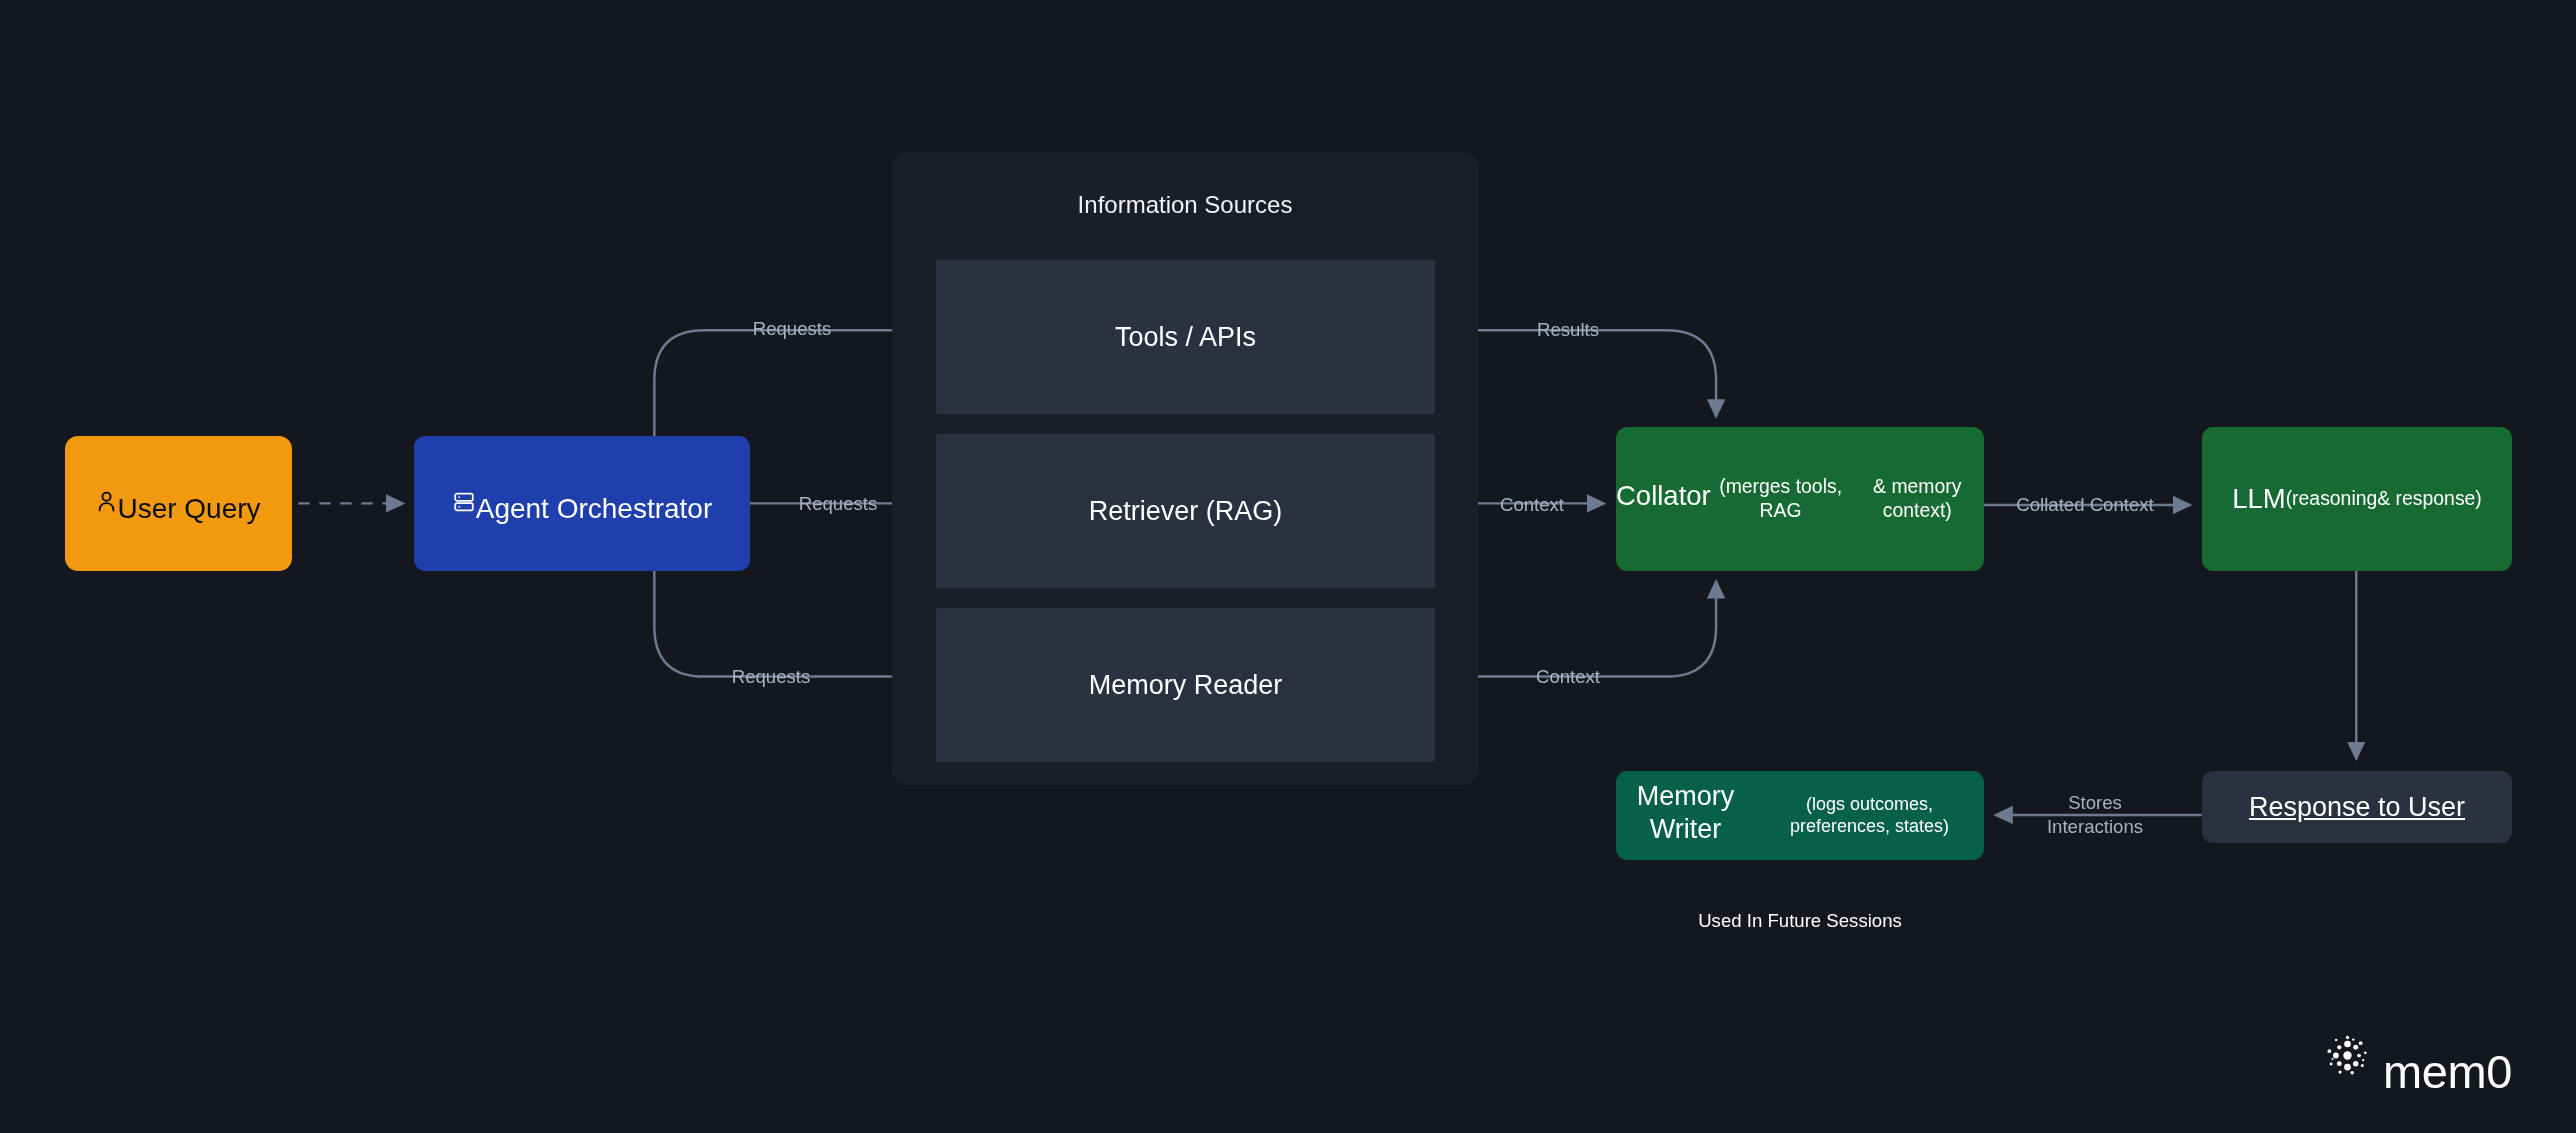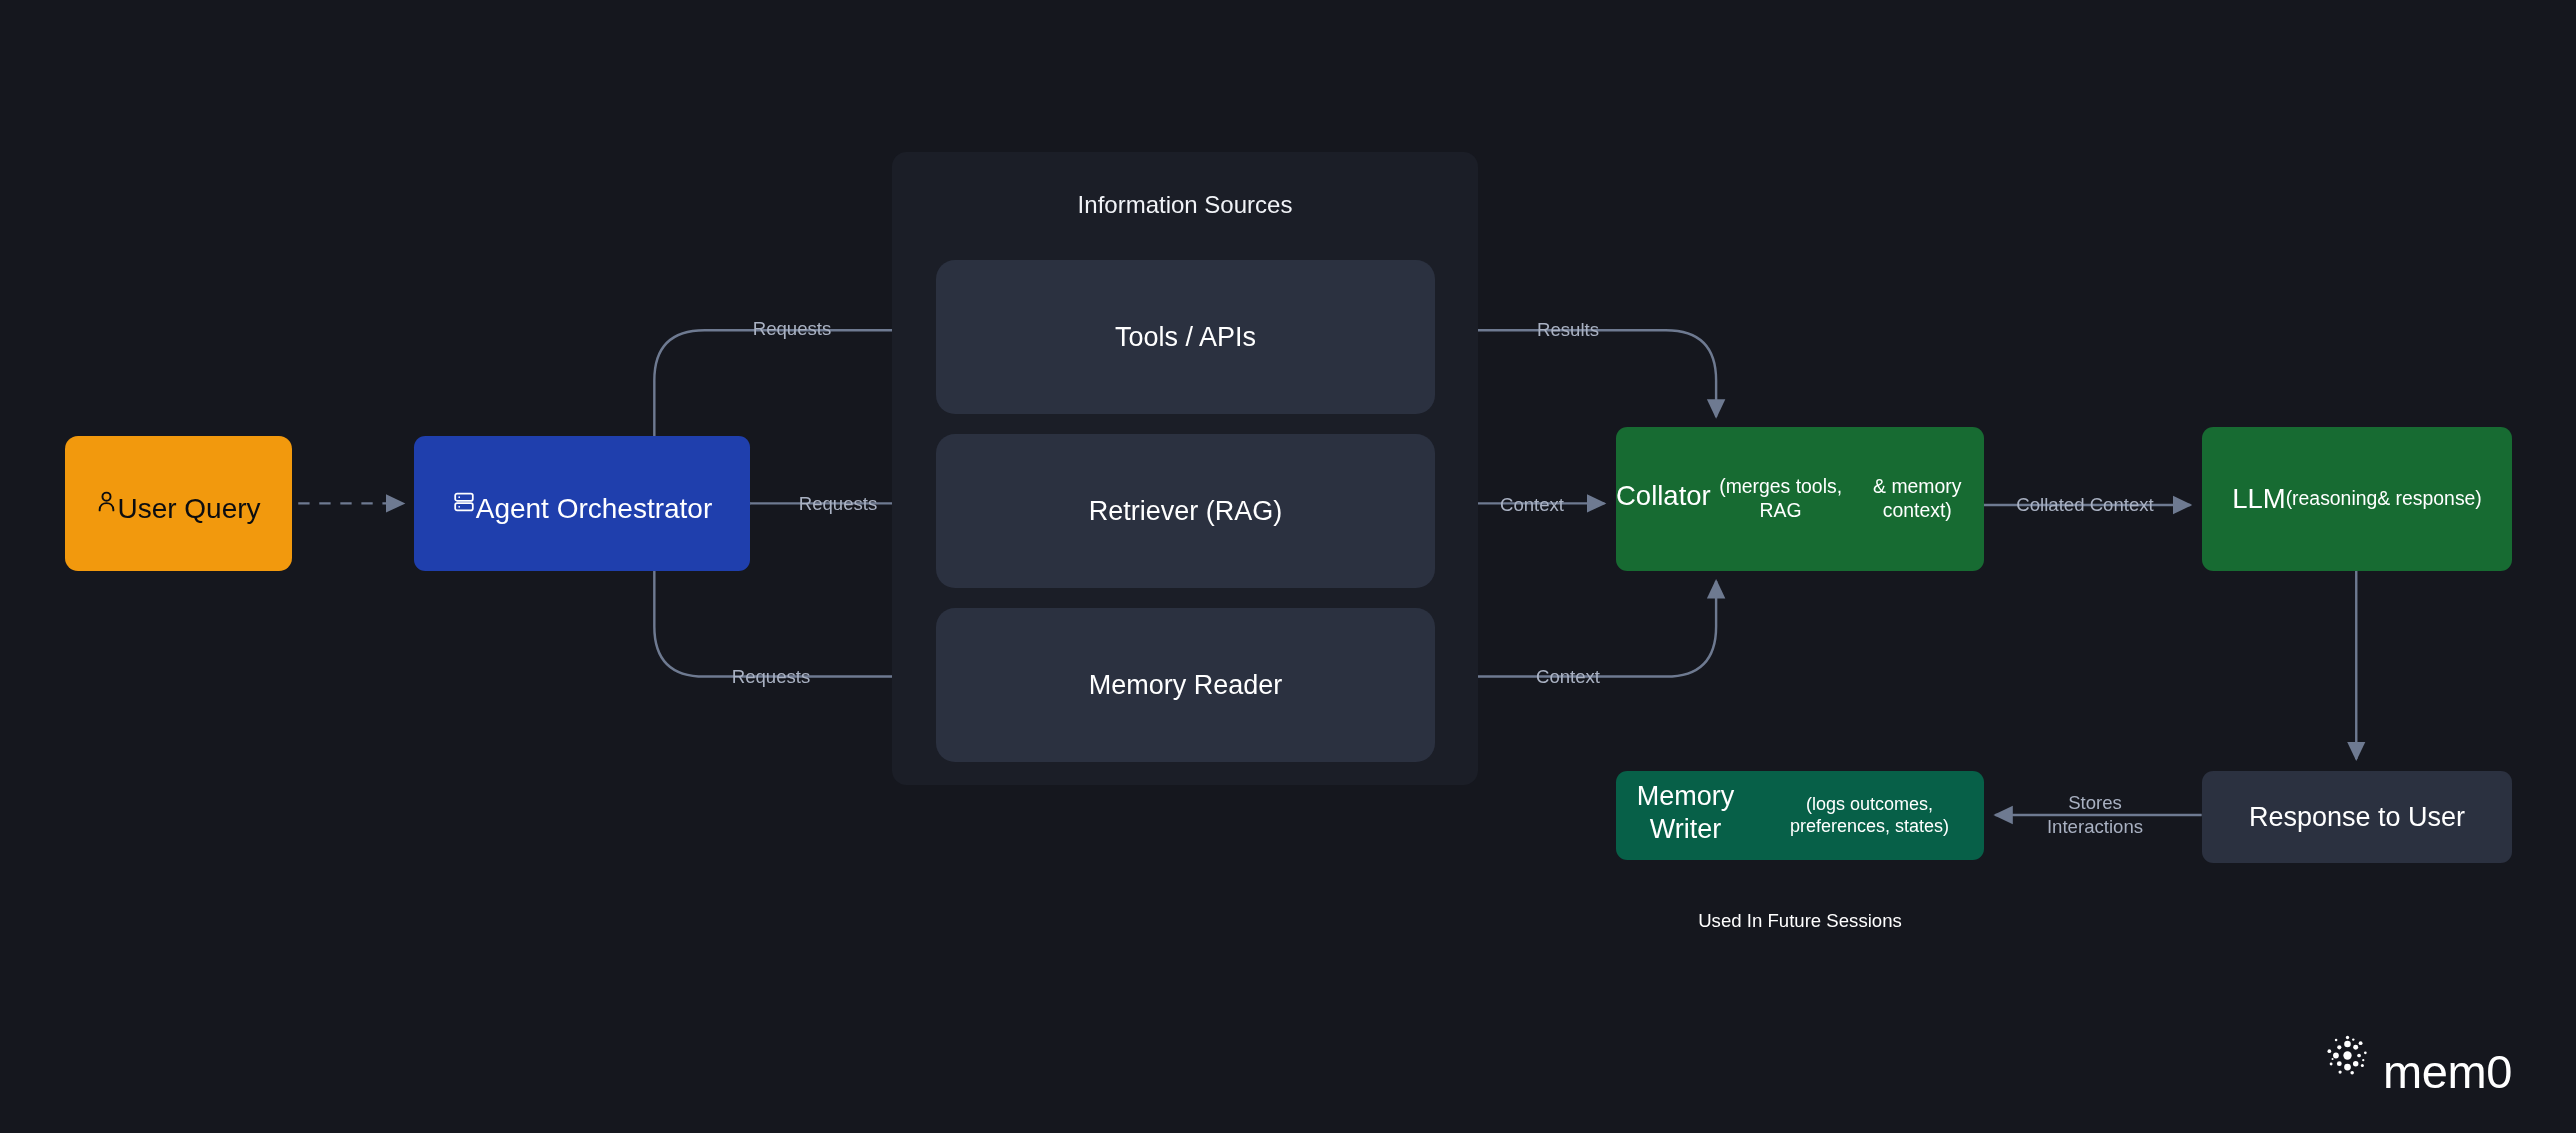--- a/index.html
+++ b/index.html
@@ -77,21 +77,21 @@
     width: 586px;
     text-align: center;
     font-size: 24px;
     color: #F1F3F7;
   }
   .src-card {
     position: absolute;
     left: 44px;
     width: 499px; height: 154px;
     background: #2B3140;
-    border-radius: 19px;
+    border-radius: 2px;
     display: flex;
     align-items: center;
     justify-content: center;
     color: #FFFFFF;
     font-size: 27px;
   }
   #src-tools     { top: 108px; }
   #src-retriever { top: 282px; }
   #src-memory    { top: 456px; }
 
@@ -121,23 +121,24 @@
     width: 368px; height: 89px;
     background: #076048;
     color: #FFFFFF;
   }
   #node-memory-writer .node-title { font-size: 27px; margin-bottom: 4.9px; }
   #node-memory-writer .node-sub { font-size: 18px; }
 
   
   #node-response {
     left: 2202px; top: 771px;
-    width: 310px; height: 92px;
+    width: 310px; height: 72px;
     background: #2B3140;
     color: #FFFFFF;
+    text-decoration: underline;
   }
   #node-response .node-title { font-size: 27px; }
 
   
   #caption-future {
     position: absolute;
     left: 1616px; top: 910px;
     width: 368px;
     text-align: center;
     font-size: 18.6px;

